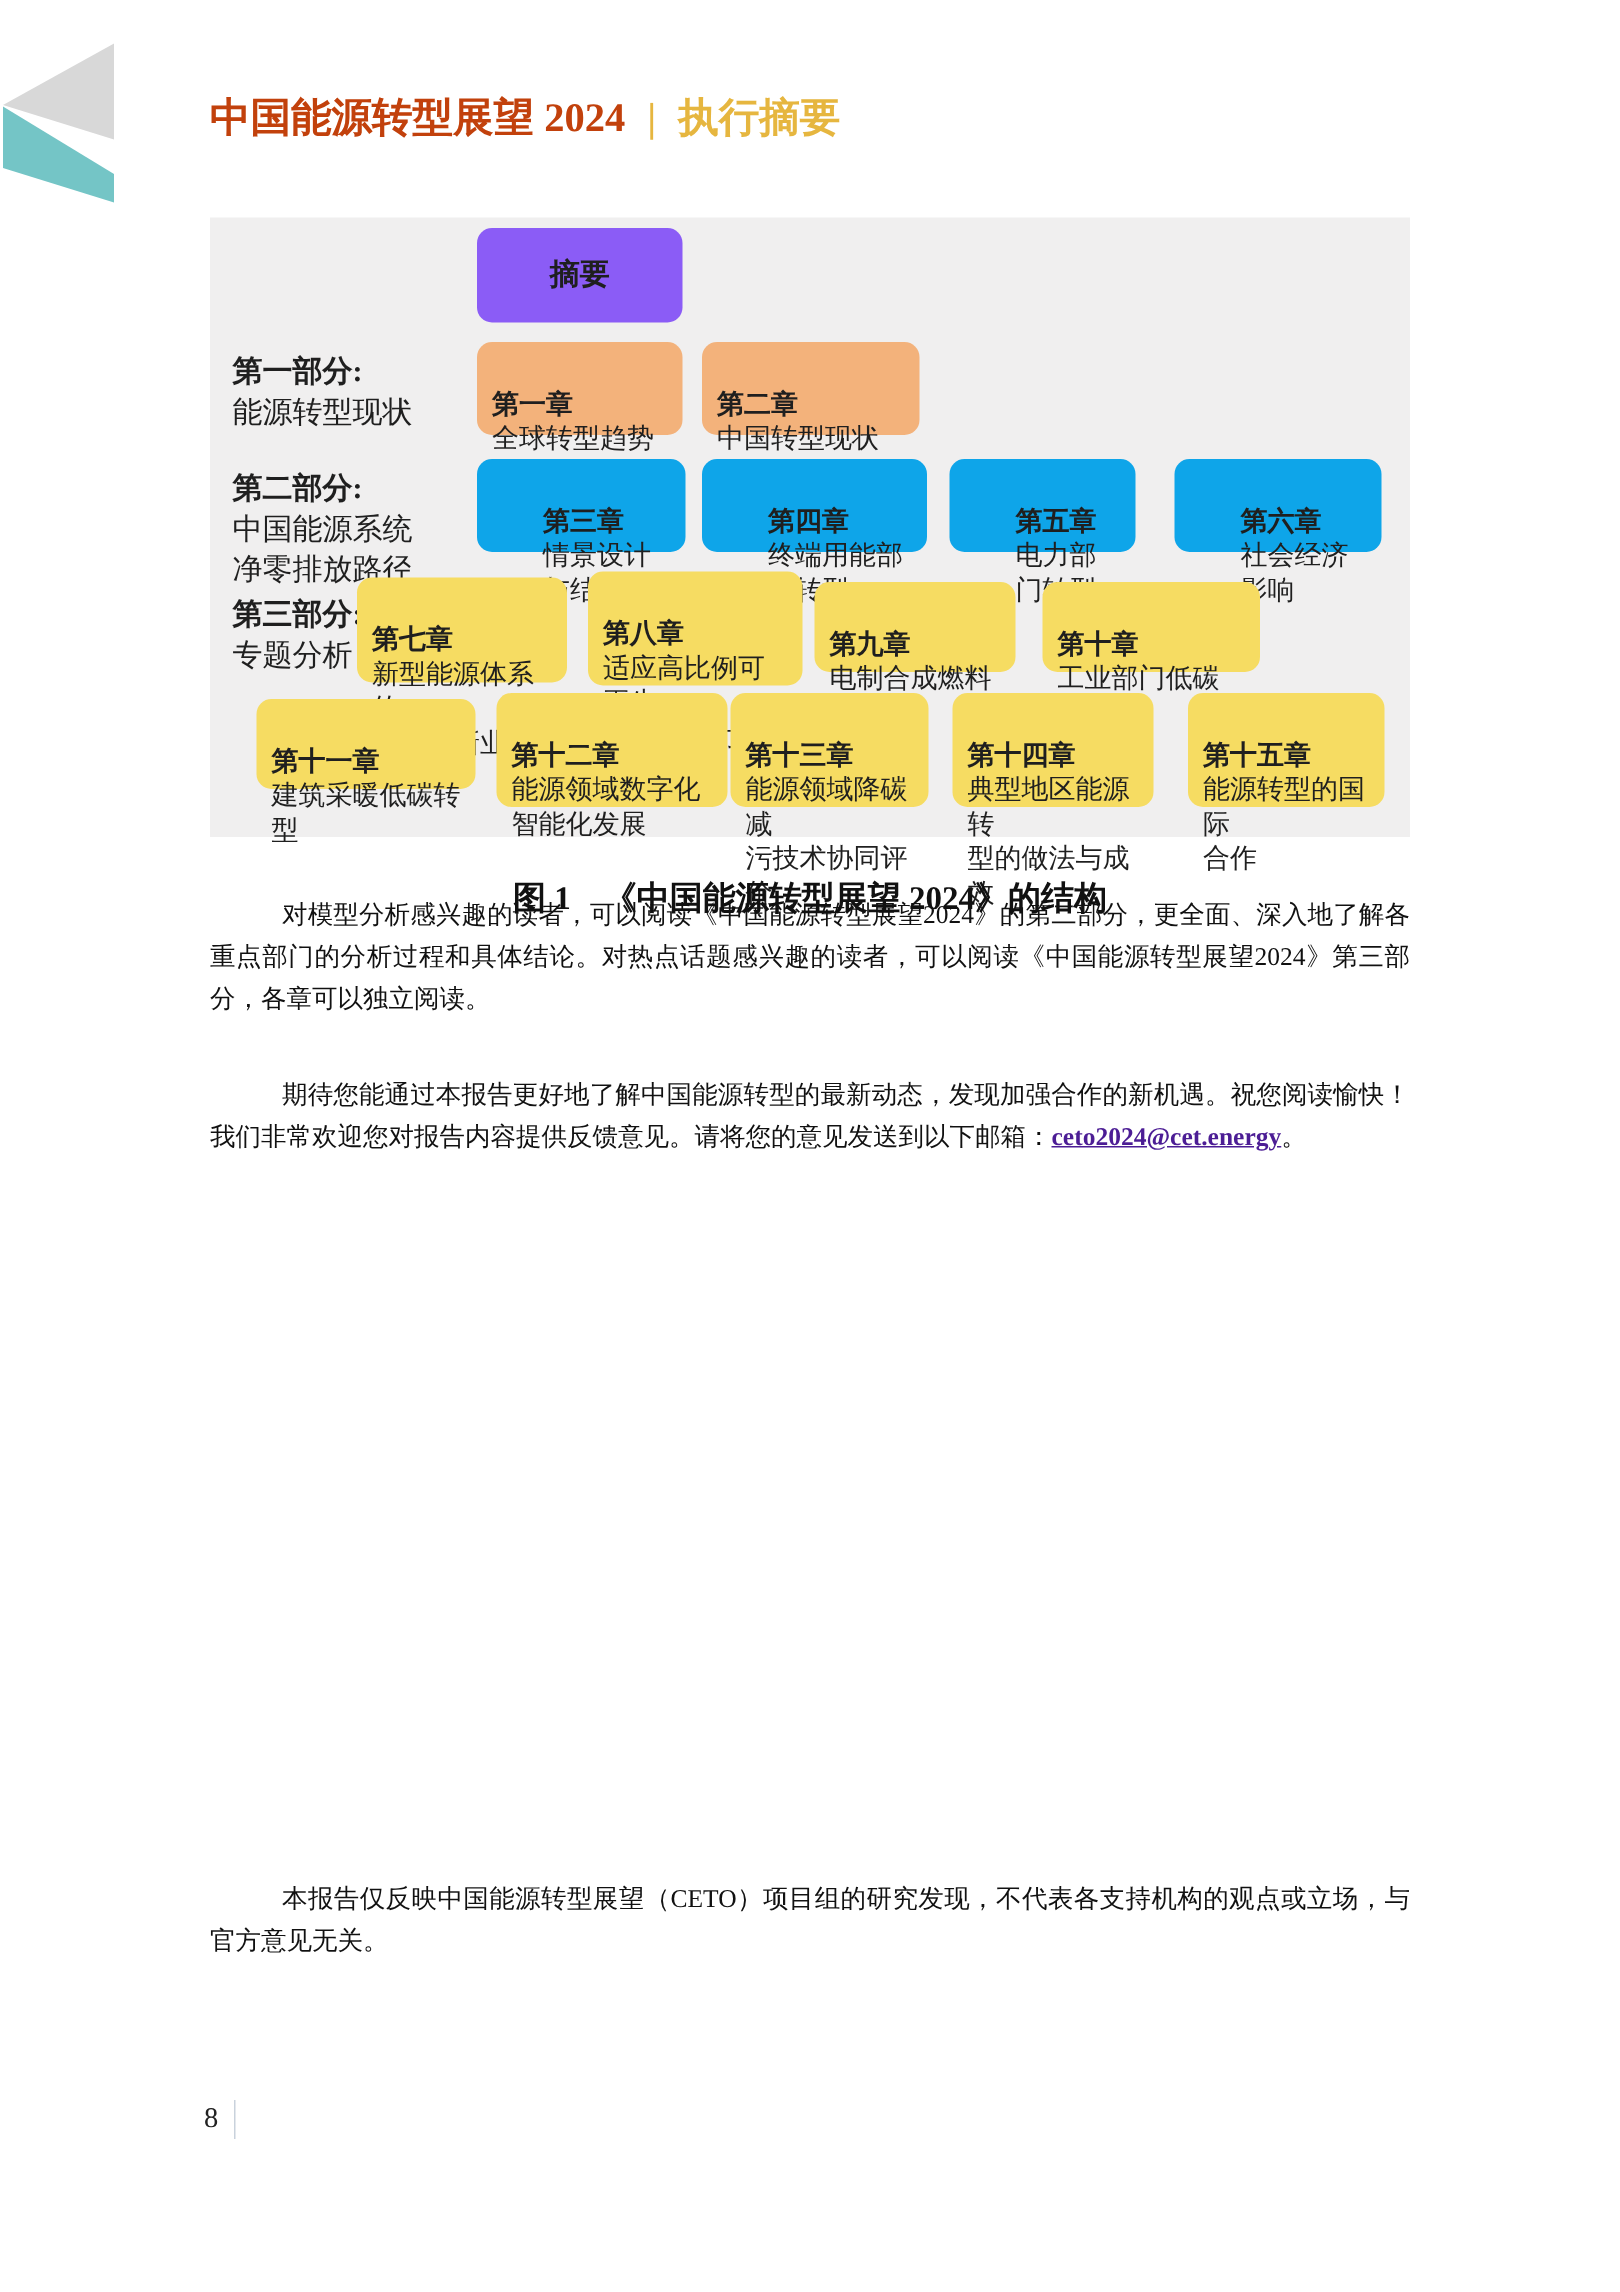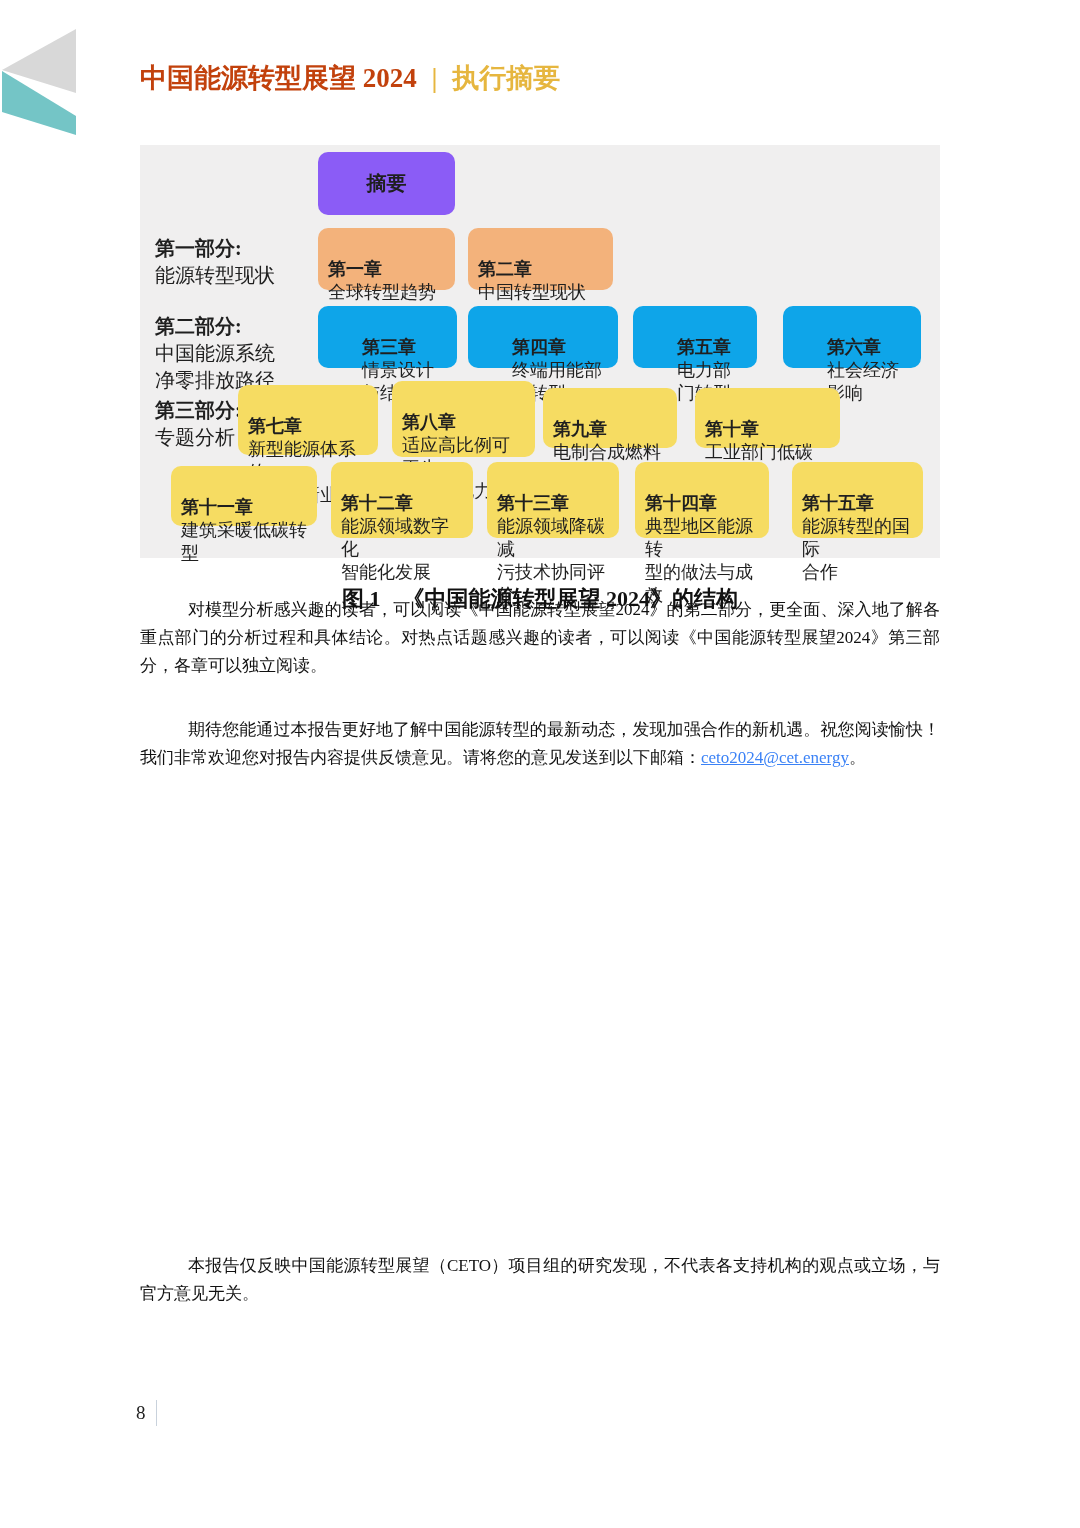--- a/index.html
+++ b/index.html
@@ -29,21 +29,21 @@
   .plabel .l1{font-weight:bold;}
   
   .caption{position:absolute;left:140px;top:548px;width:800px;text-align:center;
            font-size:22px;font-weight:bold;margin-top:36px;}
   
   .para{position:absolute;left:140px;width:800px;font-size:17px;line-height:28px;
         text-align:justify;text-indent:48px;}
   .p1{top:596px;}
   .p2{top:716px;}
   .disclaimer{top:1252px;}
-  a.email{color:#3b82f6;text-decoration:underline;cursor:pointer;}
+  a.email{color:#4c1d95;text-decoration:underline;cursor:pointer;font-weight:bold;}
   
   .pagenum{position:absolute;left:136px;top:1402px;font-size:19px;color:#222;}
   .pagebar{position:absolute;left:156px;top:1400px;width:1px;height:26px;background:#C9D2DC;}
 </style>
 </head>
 <body>
 
 <div class="logo">
   <svg width="90" height="150" viewBox="0 0 90 150">
     <polygon points="2,70 76,29 76,93" fill="#D8D8D8"></polygon>
@@ -130,21 +130,21 @@
     <div class="num">第十章</div>
     <div>工业部门低碳转型</div>
     <div></div>
   </div>
 
   <div class="chbox c-yellow" style="left:31px;top:321px;width:146px;height:60px">
     <div class="num">第十一章</div>
     <div>建筑采暖低碳转型</div>
     <div></div>
   </div>
-  <div class="chbox c-yellow" style="left:191px;top:317px;width:142px;height:76px">
+  <div class="chbox c-yellow" style="left:191px;top:317px;width:154px;height:76px">
     <div class="num">第十二章</div>
     <div>能源领域数字化</div>
     <div>智能化发展</div>
   </div>
   <div class="chbox c-yellow" style="left:347px;top:317px;width:132px;height:76px">
     <div class="num">第十三章</div>
     <div>能源领域降碳减</div>
     <div>污技术协同评价</div>
   </div>
   <div class="chbox c-yellow" style="left:495px;top:317px;width:134px;height:76px">

